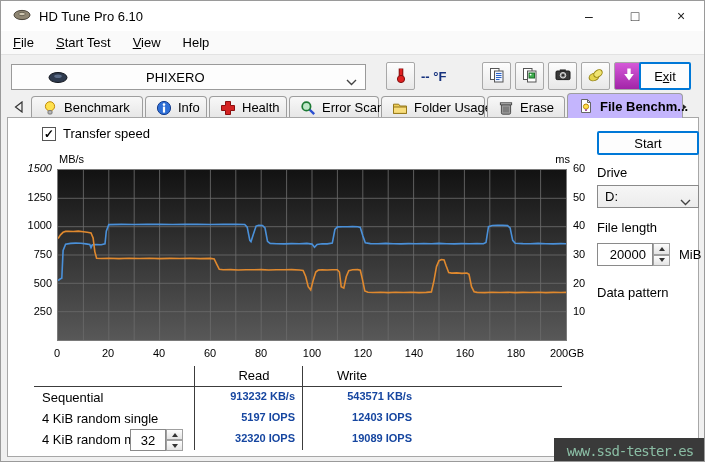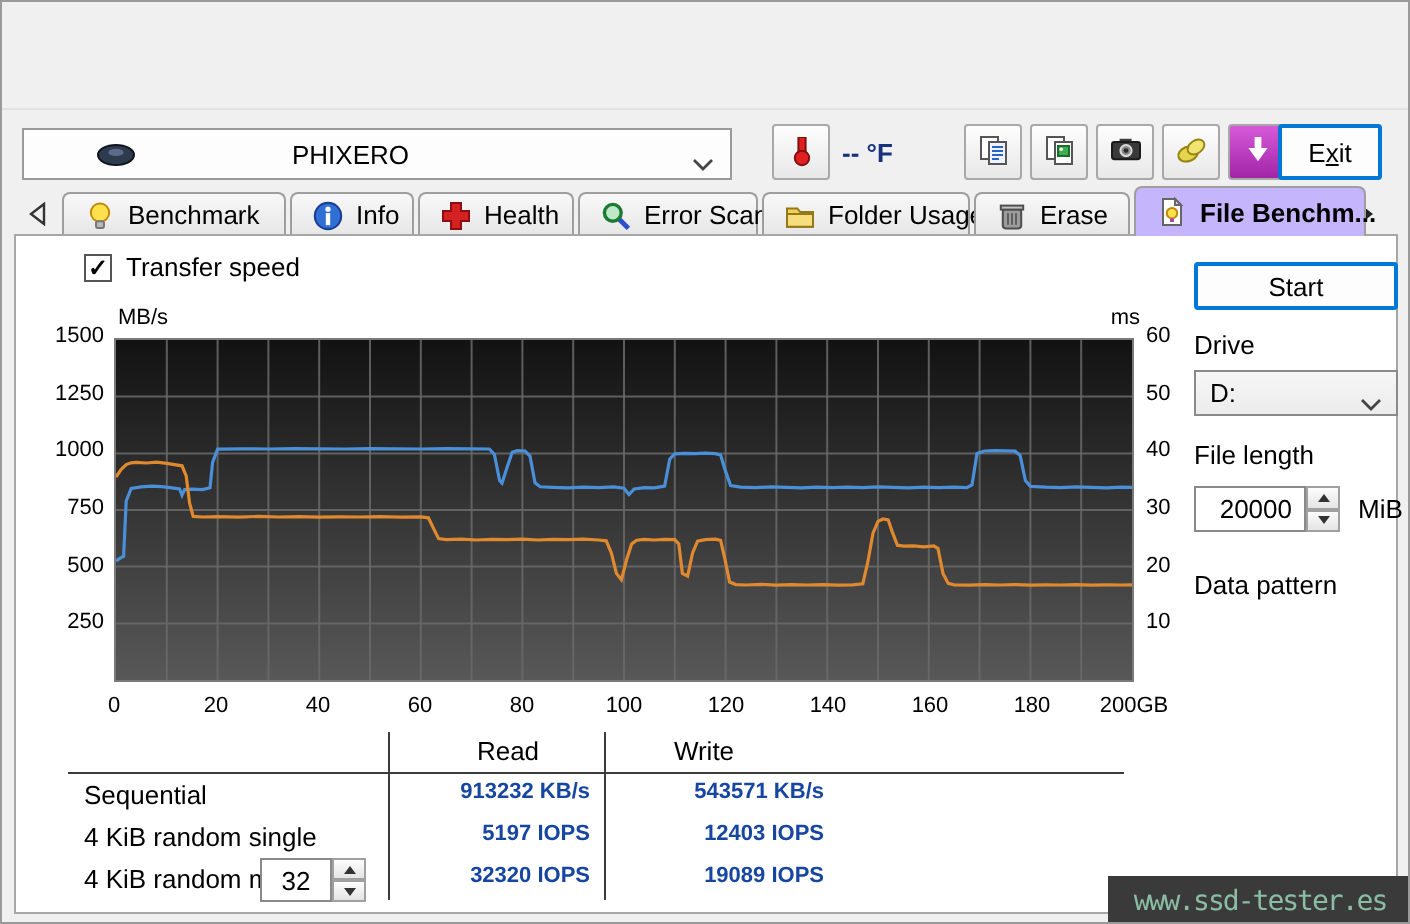--- a/index.html
+++ b/index.html
@@ -78,21 +78,39 @@
   .mspin .spin-input { width:36px; height:22px; justify-content:center; padding:0; }
   .mspin .spin-btns { height:22px; }
 
   .watermark { position:absolute; left:553px; top:437px; width:152px; height:25px; background:#3a3a3a; color:#8abda4; font-family:"DejaVu Sans Mono", monospace; font-size:14px; display:flex; align-items:center; justify-content:center; letter-spacing:-1px; }
 </style>
 </head>
 <body>
 
 <div id="window">
 
-
+  <div class="titlebar">
+    <span class="title-icon"><svg viewBox="0 0 18 12" width="18" height="12">
+          <ellipse cx="9" cy="6" rx="8" ry="4.6" fill="#8f8673" stroke="#4a443a"></ellipse>
+          <ellipse cx="9" cy="5" rx="3.4" ry="1.7" fill="#cfc7b2" stroke="#6a6454"></ellipse>
+        </svg></span>
+    <span class="title-text">HD Tune Pro 6.10</span>
+    <div class="win-controls">
+      <div class="win-btn">–</div>
+      <div class="win-btn">□</div>
+      <div class="win-btn">×</div>
+    </div>
+  </div>
+
+  <div class="menubar" id="menubar">
+      <div class="menu-item"><u>F</u>ile</div>
+      <div class="menu-item"><u>S</u>tart Test</div>
+      <div class="menu-item"><u>V</u>iew</div>
+      <div class="menu-item">Help</div>
+    </div>
 
   <div class="toolbar">
     <div class="drive-combo">
       <span class="dicon"><svg viewBox="0 0 20 13" width="20" height="13">
             <ellipse cx="10" cy="6.5" rx="9" ry="5" fill="#2e3a4e" stroke="#10141c"></ellipse>
             <ellipse cx="10" cy="5.2" rx="3.8" ry="1.8" fill="#5b6c88"></ellipse>
           </svg></span>
       <span class="dtext">PHIXERO</span>
       <span class="chev"><svg width="11" height="7" viewBox="0 0 11 7">
             <polyline points="1,1 5.5,5.5 10,1" fill="none" stroke="#444" stroke-width="1.4"></polyline>
@@ -251,21 +269,21 @@
           <line x1="0" y1="141.7" x2="508" y2="141.7" stroke="#6a6a6a" stroke-width="1" opacity="0.85"></line>
           <line x1="0" y1="113.3" x2="508" y2="113.3" stroke="#6a6a6a" stroke-width="1" opacity="0.85"></line>
           <line x1="0" y1="85.0" x2="508" y2="85.0" stroke="#6a6a6a" stroke-width="1" opacity="0.85"></line>
           <line x1="0" y1="56.7" x2="508" y2="56.7" stroke="#6a6a6a" stroke-width="1" opacity="0.85"></line>
           <line x1="0" y1="28.3" x2="508" y2="28.3" stroke="#6a6a6a" stroke-width="1" opacity="0.85"></line>
           <polyline points="0.0,110.5 2.5,108.8 3.8,108.2 5.1,80.5 7.6,74.2 12.7,73.4 17.8,73.1 22.9,73.3 27.9,73.9 31.8,74.5 33.0,77.6 34.3,74.8 38.1,74.6 43.2,74.8 47.0,73.9 48.3,61.2 50.8,54.6 63.5,54.4 76.2,54.5 88.9,54.3 101.6,54.4 114.3,54.5 127.0,54.3 139.7,54.4 152.4,54.5 165.1,54.3 177.8,54.4 186.7,54.5 189.2,57.2 191.8,70.3 193.0,71.6 195.6,63.5 198.1,56.1 200.7,55.3 204.5,55.5 207.0,58.0 209.5,71.4 212.1,73.4 218.4,73.7 226.1,73.9 233.7,73.6 241.3,73.8 248.9,73.4 254.0,74.1 256.5,77.3 259.1,74.5 264.2,73.8 269.2,73.9 274.3,73.1 276.9,59.5 279.4,56.9 284.5,56.7 289.6,56.8 294.6,56.6 299.7,56.8 302.3,57.5 304.8,65.7 307.3,72.8 312.4,73.6 320.0,73.8 327.7,73.4 335.3,73.7 342.9,73.9 350.5,73.6 358.1,73.8 365.8,73.6 373.4,73.8 381.0,73.4 388.6,73.7 396.2,73.9 403.9,73.6 411.5,73.8 419.1,73.6 425.4,73.8 428.0,72.5 430.5,56.7 434.3,55.5 439.4,55.3 444.5,55.4 449.6,55.6 452.1,57.8 454.7,70.3 457.2,73.2 464.8,73.6 472.4,73.8 480.1,73.4 487.7,73.7 495.3,73.9 502.9,73.6 508.0,73.7" fill="none" stroke="#4a90d9" stroke-width="1.6"></polyline>
           <polyline points="0.0,68.6 2.5,64.8 5.1,62.3 7.6,61.4 10.2,61.2 15.2,61.5 20.3,61.1 25.4,61.7 29.2,62.3 33.0,62.9 35.1,68.0 36.8,81.6 38.6,88.2 43.2,88.5 50.8,88.3 61.0,88.6 71.1,88.2 81.3,88.5 91.4,88.3 101.6,88.6 111.8,88.4 121.9,88.5 132.1,88.3 142.2,88.6 152.4,88.4 156.2,88.9 158.8,94.3 161.3,99.3 165.1,99.8 172.7,99.6 180.3,100.0 188.0,99.7 195.6,99.8 203.2,99.6 210.8,100.0 218.4,99.7 226.1,99.8 233.7,99.6 241.3,100.0 245.1,100.4 247.7,106.5 250.2,116.7 252.7,119.9 255.3,109.9 257.8,102.0 260.3,100.1 264.2,99.7 269.2,100.0 274.3,99.7 279.4,99.8 281.4,102.0 283.2,116.7 285.8,118.1 288.3,106.5 290.8,100.6 294.6,99.8 299.7,99.6 302.3,100.2 304.3,108.8 306.8,121.0 309.9,122.3 315.0,122.5 322.6,122.2 330.2,122.6 337.8,122.3 345.4,122.5 353.1,122.3 360.7,122.6 368.3,122.4 373.4,121.9 375.9,111.1 378.5,96.6 381.0,90.7 383.5,89.5 386.1,90.0 388.1,95.8 390.7,102.6 393.7,103.1 398.8,102.9 403.9,103.4 408.9,103.0 411.0,104.3 413.5,116.7 416.1,121.7 419.1,122.4 426.7,122.6 434.3,122.3 442.0,122.5 449.6,122.3 457.2,122.6 464.8,122.4 472.4,122.5 480.1,122.3 487.7,122.6 495.3,122.4 502.9,122.5 508.0,122.4" fill="none" stroke="#e0892e" stroke-width="1.6"></polyline>
         </svg>
     </div>
     <div id="axisticks">
-        <span class="ytick" style="top: 44px;">1500</span>
+        <span class="ytick" style="top: 44px; font-style: italic;">1500</span>
         <span class="ytick" style="top: 73px;">1250</span>
         <span class="ytick" style="top: 101px;">1000</span>
         <span class="ytick" style="top: 130px;">750</span>
         <span class="ytick" style="top: 159px;">500</span>
         <span class="ytick" style="top: 187px;">250</span>
         <span class="rtick" style="top: 44px;">60</span>
         <span class="rtick" style="top: 73px;">50</span>
         <span class="rtick" style="top: 101px;">40</span>
         <span class="rtick" style="top: 130px;">30</span>
         <span class="rtick" style="top: 159px;">20</span>

